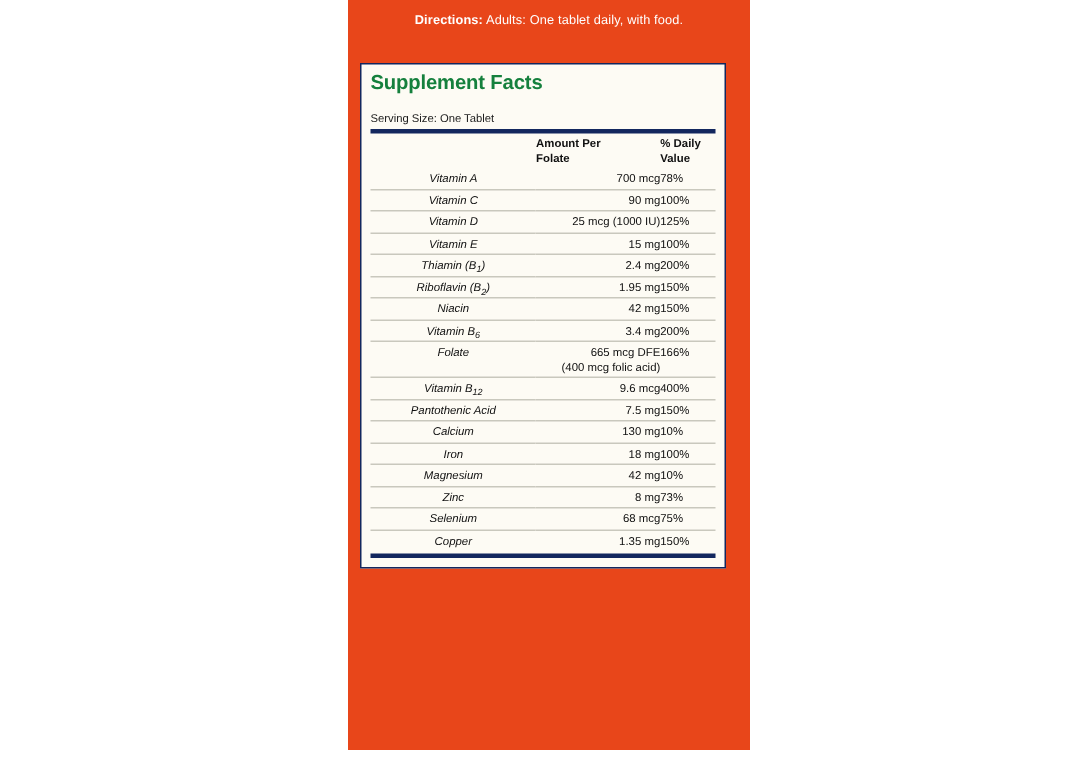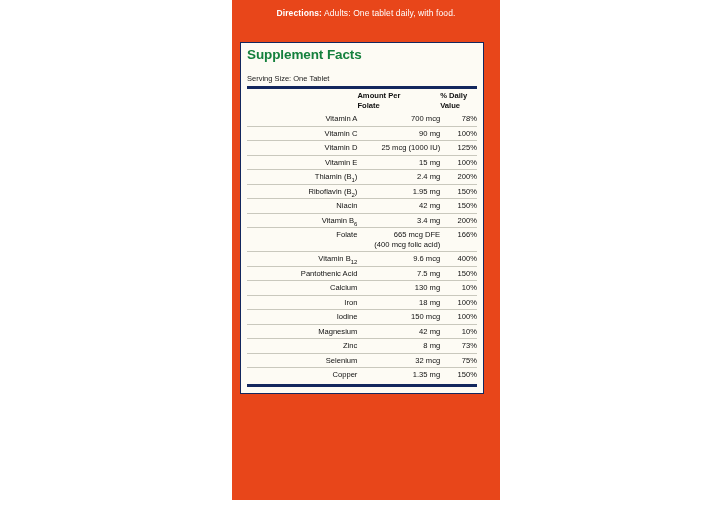--- a/index.html
+++ b/index.html
@@ -76,31 +76,31 @@
     vertical-align: top;
     line-height: 9.5px;
   }
   table.sf tr.row td {
     border-bottom: 1px solid #c9c8bd;
   }
   table.sf tr.row.last td {
     border-bottom: none;
   }
   td.name {
-    text-align: right;
+    text-align: center;
     padding-left: 2px;
     width: 48%;
+    font-style: italic;
   }
   td.amt {
     text-align: right;
     padding-right: 6px;
     width: 36%;
   }
   td.dv {
-    text-align: right;
     padding-right: 2px;
     width: 16%;
   }
   .head-row td {
     font-weight: bold;
     font-size: 7.4px;
     line-height: 9px;
     padding-bottom: 1px;
     padding-top: 1px;
   }
@@ -234,44 +234,37 @@
             <td class="dv">10%</td>
           </tr>
           <tr class="row">
             <td class="name">Iron</td>
             <td class="amt">
               <span class="subline">18 mg</span>
             </td>
             <td class="dv">100%</td>
           </tr>
           <tr class="row">
-            <td class="name">Iodine</td>
-            <td class="amt">
-              <span class="subline">150 mcg</span>
-            </td>
-            <td class="dv">100%</td>
-          </tr>
-          <tr class="row">
             <td class="name">Magnesium</td>
             <td class="amt">
               <span class="subline">42 mg</span>
             </td>
             <td class="dv">10%</td>
           </tr>
           <tr class="row">
             <td class="name">Zinc</td>
             <td class="amt">
               <span class="subline">8 mg</span>
             </td>
             <td class="dv">73%</td>
           </tr>
           <tr class="row">
             <td class="name">Selenium</td>
             <td class="amt">
-              <span class="subline">32 mcg</span>
+              <span class="subline">68 mcg</span>
             </td>
             <td class="dv">75%</td>
           </tr>
           <tr class="row last">
             <td class="name">Copper</td>
             <td class="amt">
               <span class="subline">1.35 mg</span>
             </td>
             <td class="dv">150%</td>
           </tr>

